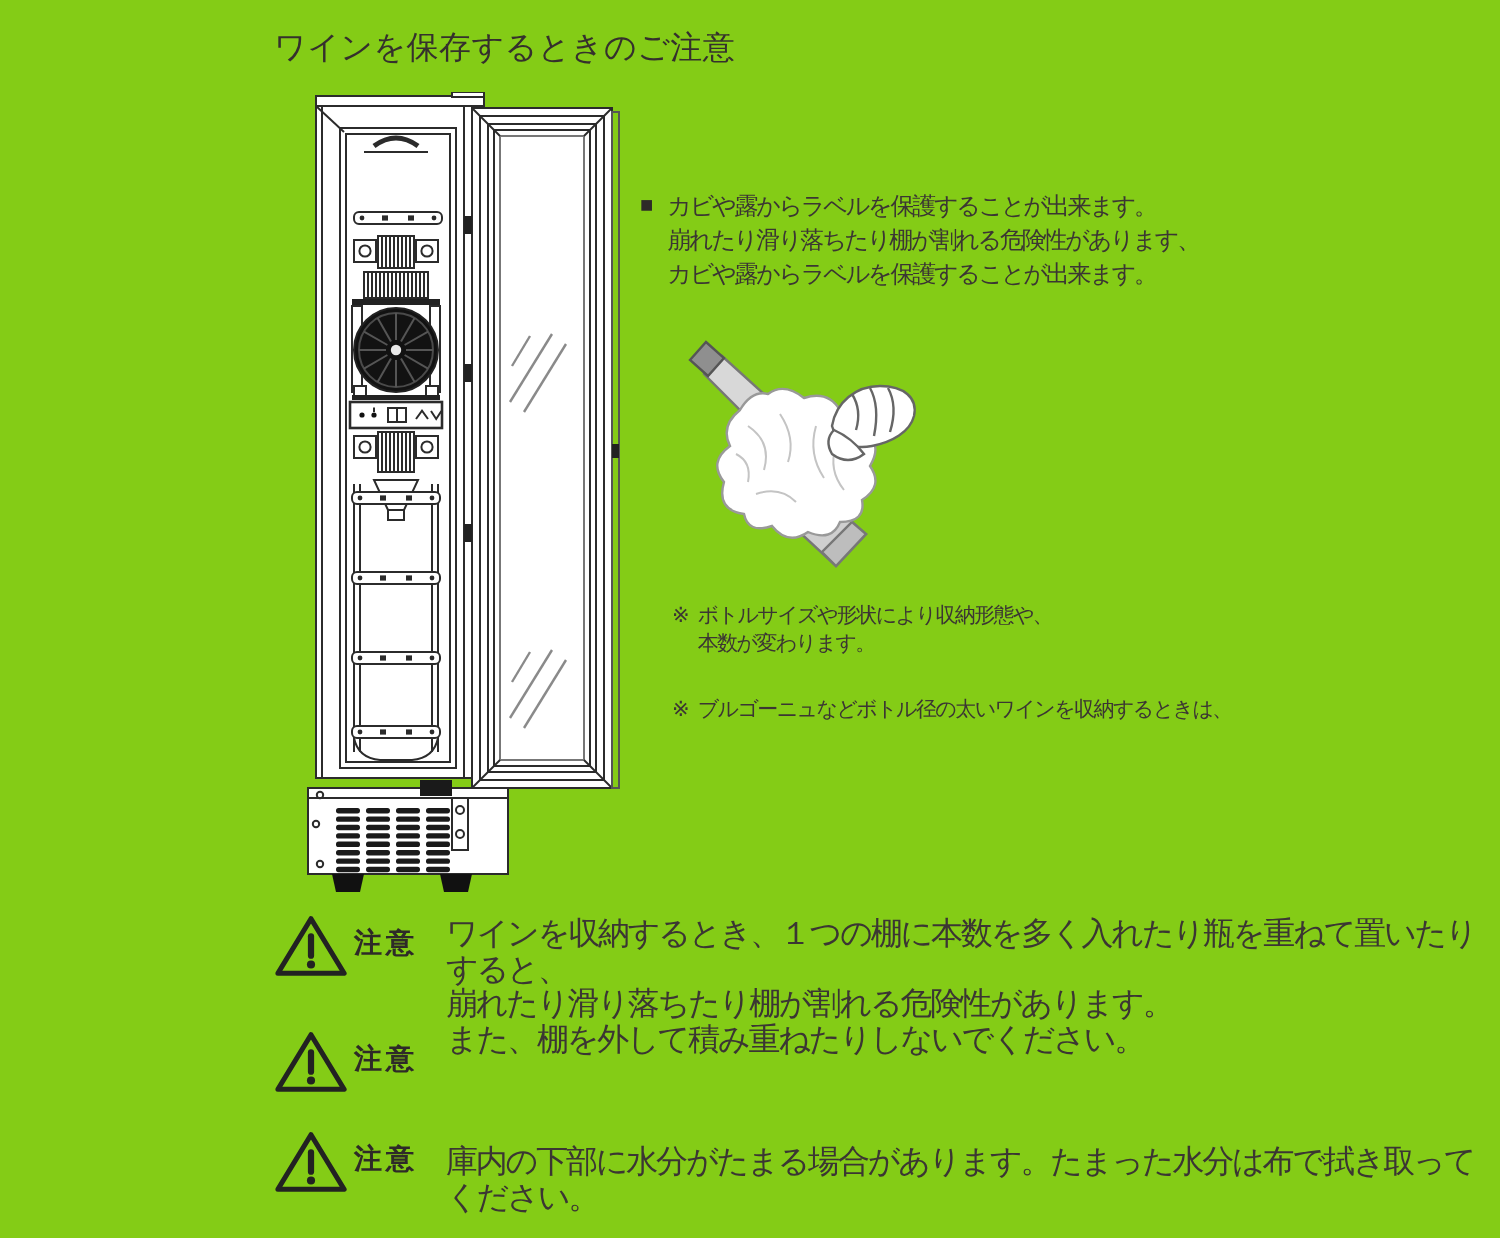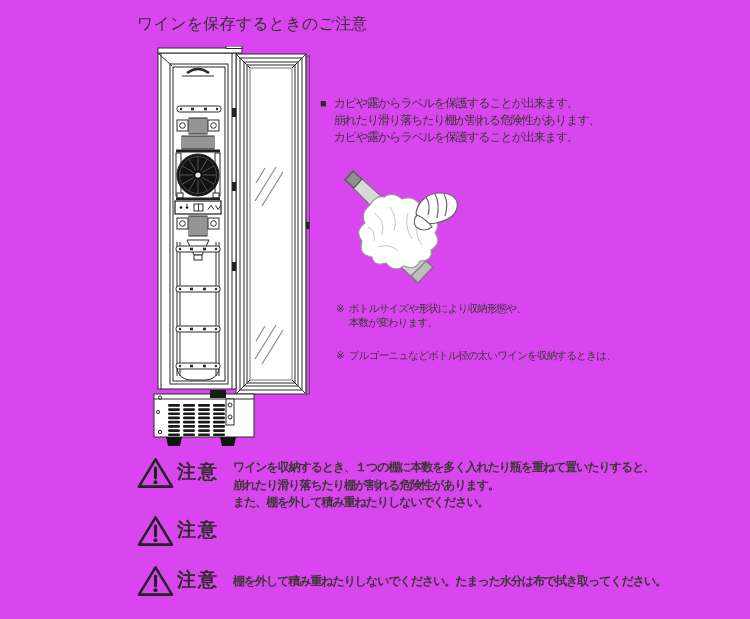--- a/index.html
+++ b/index.html
@@ -1,17 +1,17 @@
 <!DOCTYPE html>
 <html><head>
 <meta charset="utf-8">
 <style>
   html,body{margin:0;padding:0;background:#fff;}
   .canvas{
-    position:relative;width:750px;height:619px;background:#d946ef;overflow:hidden;
+    position:relative;width:750px;height:619px;background:#84cc16;overflow:hidden;
     font-family:"Liberation Sans","DejaVu Sans",sans-serif;color:#3b3633;
   }
   .title{
     position:absolute;left:137px;top:14px;margin:0;
     font-size:16px;font-weight:400;letter-spacing:0.2px;color:#35302d;
   }
   .cellar-svg{position:absolute;left:152px;top:46px;width:160px;height:410px;}
   .wipe-svg{position:absolute;left:338px;top:163px;width:132px;height:132px;}
   .intro{
     position:absolute;left:320px;top:95px;display:flex;gap:7px;
@@ -24,25 +24,25 @@
   }
   .note .mark{letter-spacing:0;}
   .note-1{top:301px;}
   .note-2{top:348px;}
   .caution{position:absolute;left:137px;display:flex;align-items:flex-start;}
   .caution-1{top:456px;}
   .caution-2{top:514px;}
   .caution-3{top:564px;}
   .caution-icon{width:37px;height:34px;flex:0 0 auto;}
   .caution-label{
-    font-size:19px;font-weight:700;letter-spacing:2px;line-height:31px;
+    font-size:14px;font-weight:700;letter-spacing:2px;line-height:31px;
     margin-left:3px;color:#2e2a28;white-space:nowrap;
   }
   .caution-text{
-    margin-left:14px;font-size:12px;line-height:17.5px;letter-spacing:-1.1px;padding-top:3px;font-weight:bold;
+    margin-left:14px;font-size:16px;line-height:17.5px;letter-spacing:-1.1px;padding-top:3px;
   }
   .caution-2 .caution-text{padding-top:5px;}
   .caution-3 .caution-text{padding-top:9px;}
 </style>
 </head>
 <body>
 
 <div class="canvas">
 
   <h1 class="title">ワインを保存するときのご注意</h1>
@@ -271,17 +271,17 @@
   </div>
 
   <div class="caution caution-3">
     <svg class="caution-icon" viewBox="0 0 38 34" xmlns="http://www.w3.org/2000/svg">
       <path d="M19 3 L36 31 L2 31 Z" fill="none" stroke="#222" stroke-width="2.6" stroke-linejoin="round"></path>
       <line x1="19" y1="12" x2="19" y2="22" stroke="#222" stroke-width="3.2" stroke-linecap="round"></line>
       <circle cx="19" cy="26.5" r="2.1" fill="#222"></circle>
     </svg>
     <span class="caution-label">注意</span>
     <div class="caution-text">
-      <div>棚を外して積み重ねたりしないでください。たまった水分は布で拭き取ってください。</div>
+      <div>庫内の下部に水分がたまる場合があります。たまった水分は布で拭き取ってください。</div>
     </div>
   </div>
 
 </div>
 
 </body></html>

